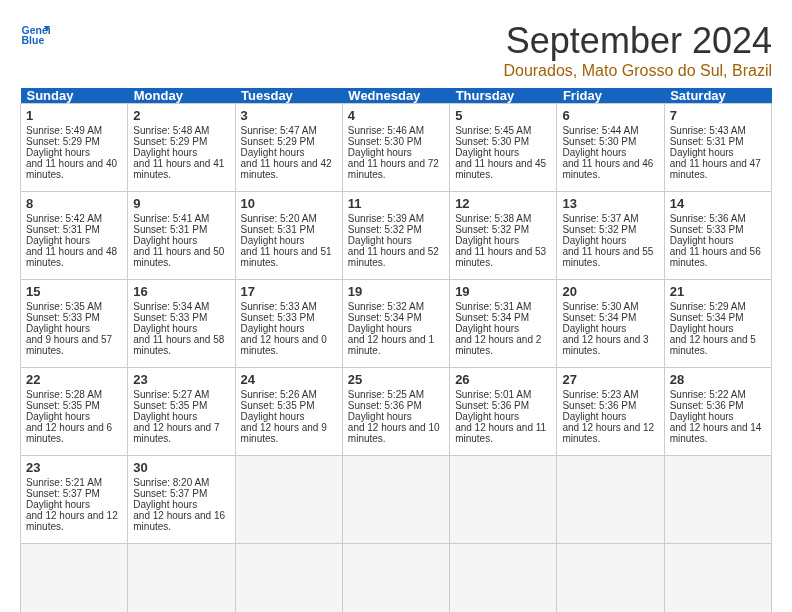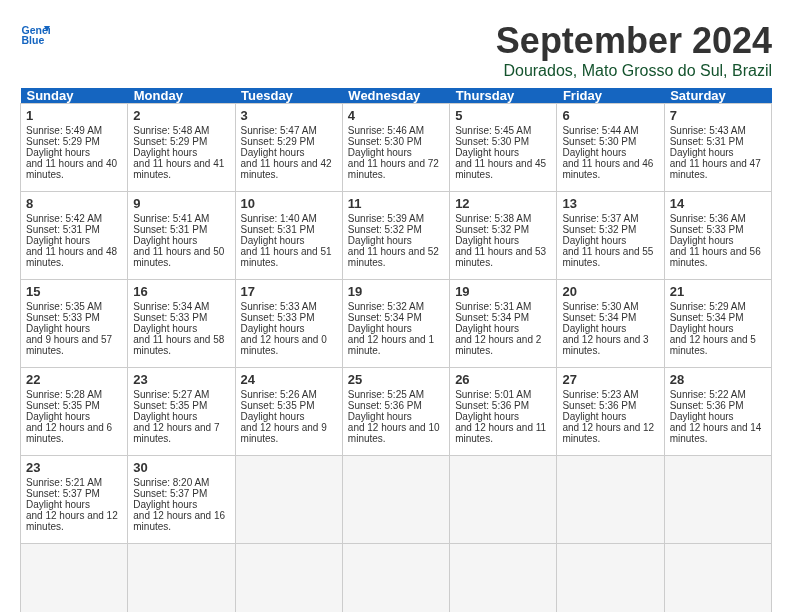--- a/index.html
+++ b/index.html
@@ -24,25 +24,25 @@
     .logo-icon {
       width: 30px;
       height: 30px;
     }
     .title-section {
       text-align: right;
     }
     .month-title {
       font-size: 36px;
       color: #333;
-      font-weight: bold;
+      font-weight: normal;
     }
     .subtitle {
       font-size: 16px;
-      color: #14532d;
+      color: #a16207;
     }
     table {
       width: 100%;
       border-collapse: collapse;
       table-layout: fixed;
     }
     thead th {
       background-color: #1565c0;
       color: #fff;
       text-align: left;
@@ -103,21 +103,21 @@
         <td><span class="day-num">2</span><span>Sunrise: 5:48 AM</span><br><span>Sunset: 5:29 PM</span><br><span>Daylight hours</span><br><span>and 11 hours and 41 minutes.</span></td>
         <td><span class="day-num">3</span><span>Sunrise: 5:47 AM</span><br><span>Sunset: 5:29 PM</span><br><span>Daylight hours</span><br><span>and 11 hours and 42 minutes.</span></td>
         <td><span class="day-num">4</span><span>Sunrise: 5:46 AM</span><br><span>Sunset: 5:30 PM</span><br><span>Daylight hours</span><br><span>and 11 hours and 72 minutes.</span></td>
         <td><span class="day-num">5</span><span>Sunrise: 5:45 AM</span><br><span>Sunset: 5:30 PM</span><br><span>Daylight hours</span><br><span>and 11 hours and 45 minutes.</span></td>
         <td><span class="day-num">6</span><span>Sunrise: 5:44 AM</span><br><span>Sunset: 5:30 PM</span><br><span>Daylight hours</span><br><span>and 11 hours and 46 minutes.</span></td>
         <td><span class="day-num">7</span><span>Sunrise: 5:43 AM</span><br><span>Sunset: 5:31 PM</span><br><span>Daylight hours</span><br><span>and 11 hours and 47 minutes.</span></td>
       </tr>
       <tr>
         <td><span class="day-num">8</span><span>Sunrise: 5:42 AM</span><br><span>Sunset: 5:31 PM</span><br><span>Daylight hours</span><br><span>and 11 hours and 48 minutes.</span></td>
         <td><span class="day-num">9</span><span>Sunrise: 5:41 AM</span><br><span>Sunset: 5:31 PM</span><br><span>Daylight hours</span><br><span>and 11 hours and 50 minutes.</span></td>
-        <td><span class="day-num">10</span><span>Sunrise: 1:40 AM</span><br><span>Sunset: 5:31 PM</span><br><span>Daylight hours</span><br><span>and 11 hours and 51 minutes.</span></td>
+        <td><span class="day-num">10</span><span>Sunrise: 5:20 AM</span><br><span>Sunset: 5:31 PM</span><br><span>Daylight hours</span><br><span>and 11 hours and 51 minutes.</span></td>
         <td><span class="day-num">11</span><span>Sunrise: 5:39 AM</span><br><span>Sunset: 5:32 PM</span><br><span>Daylight hours</span><br><span>and 11 hours and 52 minutes.</span></td>
         <td><span class="day-num">12</span><span>Sunrise: 5:38 AM</span><br><span>Sunset: 5:32 PM</span><br><span>Daylight hours</span><br><span>and 11 hours and 53 minutes.</span></td>
         <td><span class="day-num">13</span><span>Sunrise: 5:37 AM</span><br><span>Sunset: 5:32 PM</span><br><span>Daylight hours</span><br><span>and 11 hours and 55 minutes.</span></td>
         <td><span class="day-num">14</span><span>Sunrise: 5:36 AM</span><br><span>Sunset: 5:33 PM</span><br><span>Daylight hours</span><br><span>and 11 hours and 56 minutes.</span></td>
       </tr>
       <tr>
         <td><span class="day-num">15</span><span>Sunrise: 5:35 AM</span><br><span>Sunset: 5:33 PM</span><br><span>Daylight hours</span><br><span>and 9 hours and 57 minutes.</span></td>
         <td><span class="day-num">16</span><span>Sunrise: 5:34 AM</span><br><span>Sunset: 5:33 PM</span><br><span>Daylight hours</span><br><span>and 11 hours and 58 minutes.</span></td>
         <td><span class="day-num">17</span><span>Sunrise: 5:33 AM</span><br><span>Sunset: 5:33 PM</span><br><span>Daylight hours</span><br><span>and 12 hours and 0 minutes.</span></td>
         <td><span class="day-num">19</span><span>Sunrise: 5:32 AM</span><br><span>Sunset: 5:34 PM</span><br><span>Daylight hours</span><br><span>and 12 hours and 1 minute.</span></td>

